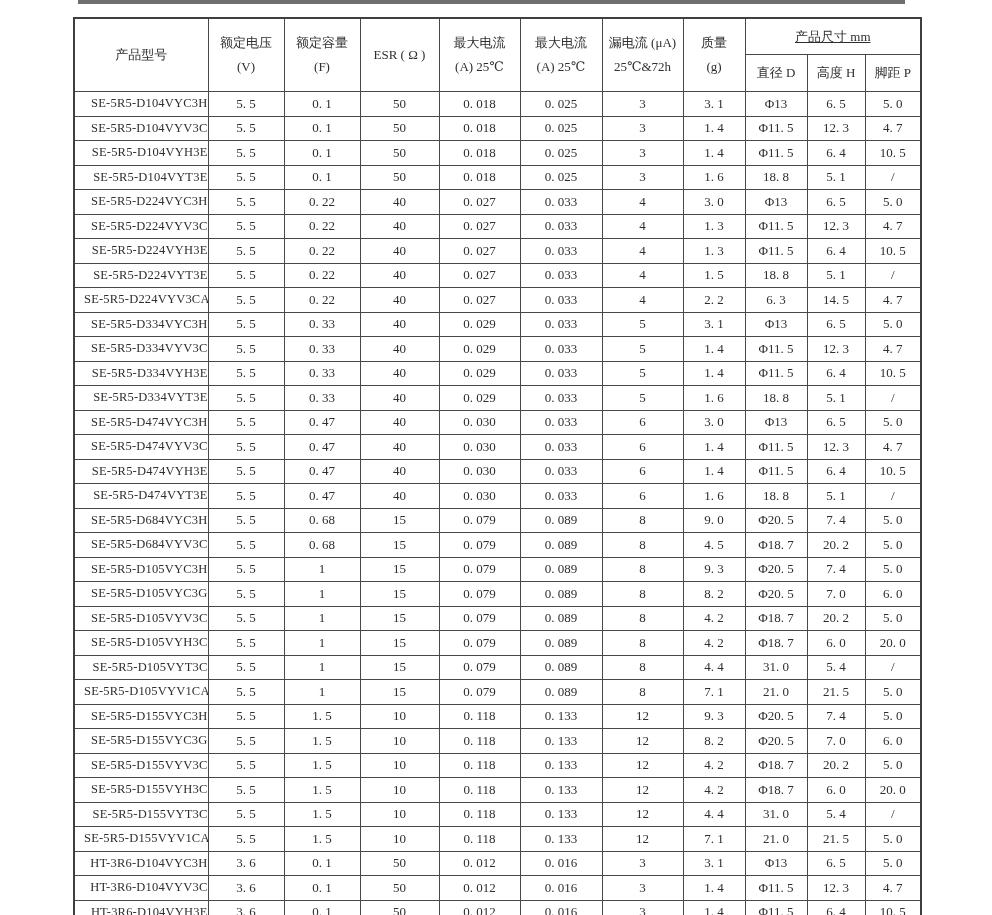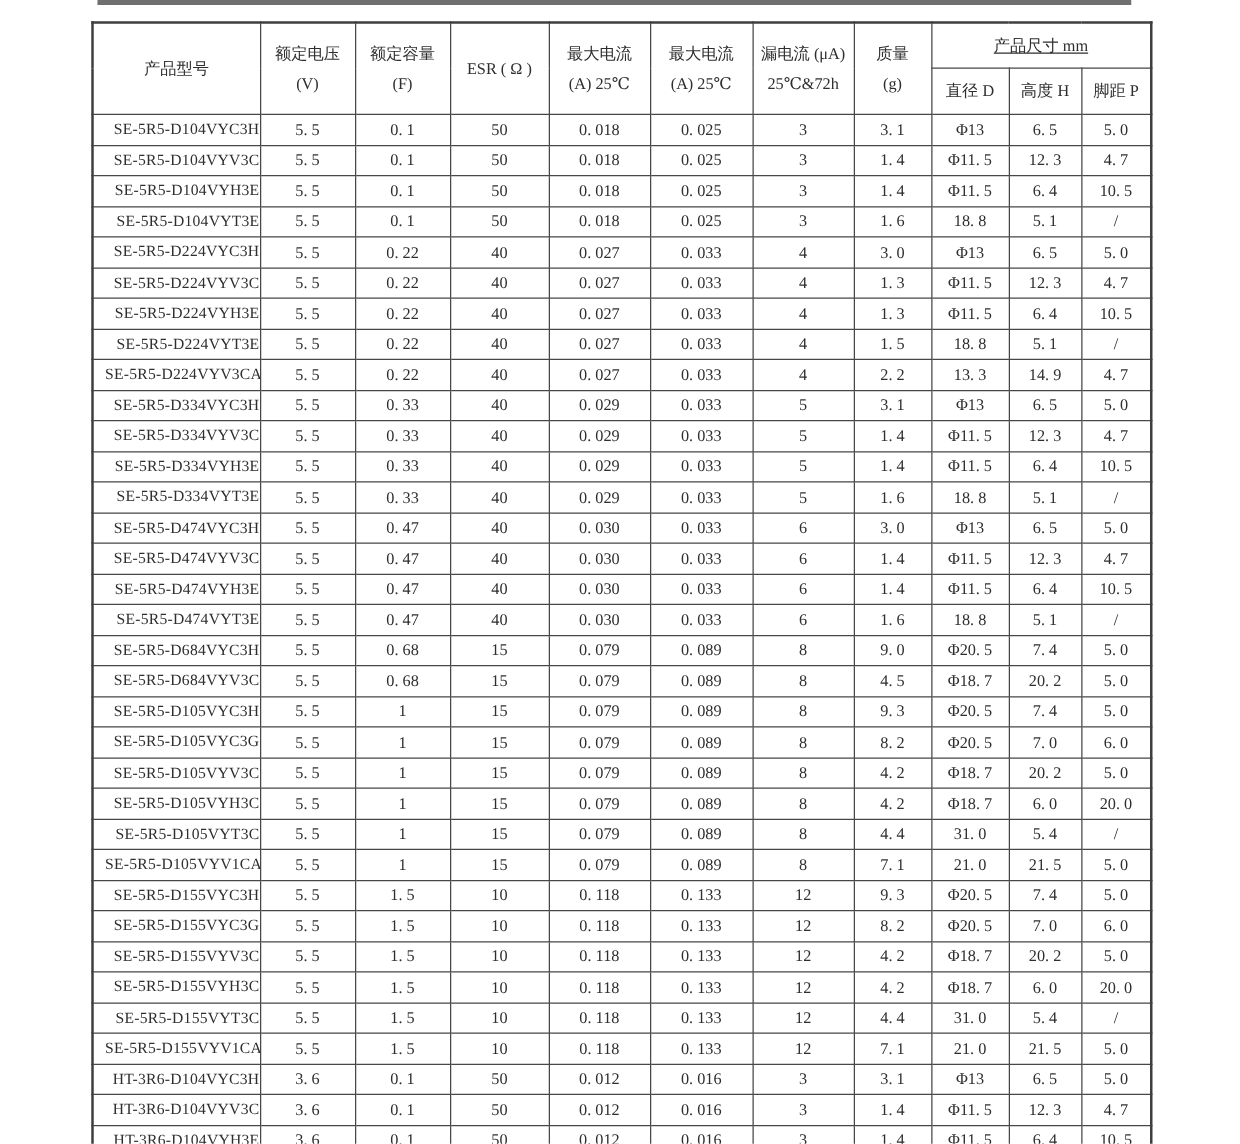--- a/index.html
+++ b/index.html
@@ -198,22 +198,22 @@
       </tr>
       <tr>
         <td class="model">SE-5R5-D224VYV3CA</td>
         <td>5. 5</td>
         <td>0. 22</td>
         <td>40</td>
         <td>0. 027</td>
         <td>0. 033</td>
         <td>4</td>
         <td>2. 2</td>
-        <td>13. 3</td>
-        <td>14. 9</td>
+        <td>6. 3</td>
+        <td>14. 5</td>
         <td>4. 7</td>
       </tr>
       <tr>
         <td class="model">SE-5R5-D334VYC3H</td>
         <td>5. 5</td>
         <td>0. 33</td>
         <td>40</td>
         <td>0. 029</td>
         <td>0. 033</td>
         <td>5</td>

